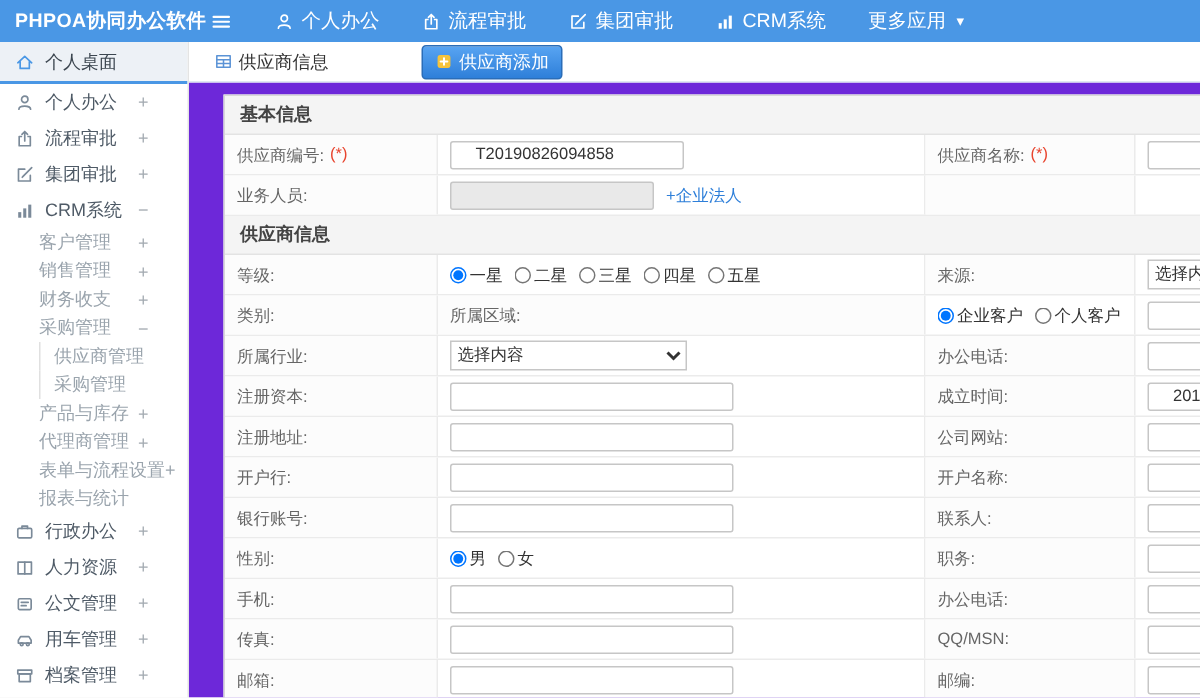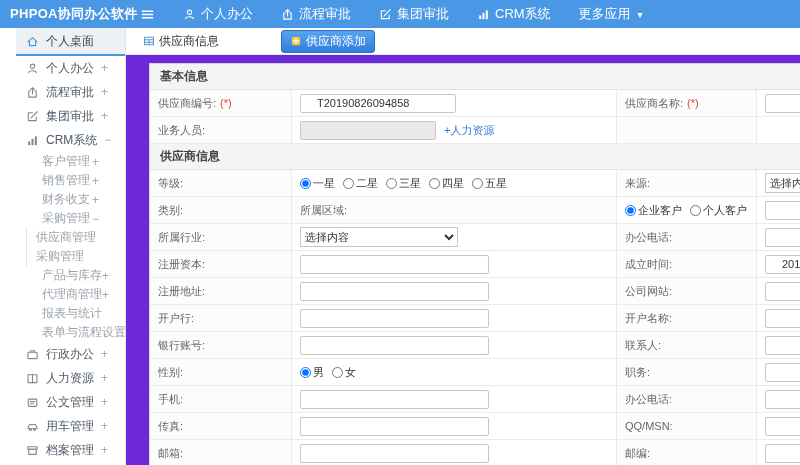--- a/index.html
+++ b/index.html
@@ -21,21 +21,21 @@
   .hamburger{margin:0 14px 0 12px;cursor:pointer;}
   .nav-menu{display:flex;align-items:center;height:28px;}
   .nav-item{display:flex;align-items:center;gap:5px;padding:0 14px;height:28px;font-size:13px;cursor:pointer;white-space:nowrap;}
   .nav-caret{font-size:10px;margin-left:2px;}
 
   
   .sidebar{
     position:absolute;top:28px;left:0;bottom:0;width:125px;
     background:#fff;border-right:1px solid #e4e4e4;overflow:hidden;z-index:10;
   }
-  .side-item{display:flex;align-items:center;cursor:pointer;white-space:nowrap;box-sizing:border-box;margin-left:16px;}
+  .side-item{display:flex;align-items:center;cursor:pointer;white-space:nowrap;box-sizing:border-box;}
   .side-item.lv0{height:24px;padding:0 0 0 10px;gap:7px;color:#4e5a66;font-size:12px;}
   .side-item.lv0 .icon{color:#7b8a99;}
   .side-item.lv1{height:19px;padding:0 0 0 26px;color:#9aa4ad;font-size:12px;}
   .side-item.lv2{height:19px;margin-left:26px;border-left:1px solid #e0e0e0;padding:0 0 0 9px;color:#9aa4ad;font-size:12px;}
   .side-item .expand{margin-left:auto;margin-right:26px;color:#a3aab1;font-size:12px;}
   .side-item.active{
     height:28px;background:var(--side-active-bg,#edf1f6);
     border-bottom:2px solid var(--accent,#4a97e5);color:#3c4650;
   }
   .side-item.active .icon{color:var(--accent,#4a97e5);}
@@ -200,24 +200,24 @@
     </div>
     <div class="side-item lv1">
       <span>产品与库存</span>
       <span class="expand">+</span>
     </div>
     <div class="side-item lv1">
       <span>代理商管理</span>
       <span class="expand">+</span>
     </div>
     <div class="side-item lv1">
+      <span>表单与流程设置+</span>
+    </div>
+    <div class="side-item lv1">
       <span>报表与统计</span>
-    </div>
-    <div class="side-item lv1">
-      <span>表单与流程设置+</span>
     </div>
     <div class="side-item lv0">
       <span class="icon">
         <svg width="13" height="13" viewBox="0 0 14 14">
           <rect fill="none" stroke="currentColor" stroke-width="1.2" stroke-linecap="round" stroke-linejoin="round" x="2" y="4.6" width="10" height="6.8" rx="1"></rect>
           <path fill="none" stroke="currentColor" stroke-width="1.2" stroke-linecap="round" stroke-linejoin="round" d="M5 4.6 V3 H9 V4.6"></path>
         </svg>
       </span>
       <span>行政办公</span>
       <span class="expand">+</span>
@@ -303,21 +303,21 @@
         <div class="cell fld">
           <input type="text" class="txt" style="width: 155px;">
         </div>
       </div>
       <div class="form-row">
         <div class="cell lbl">
           <span>业务人员:</span>
         </div>
         <div class="cell fld">
           <input type="text" class="txt ro" style="width: 102px;">
-          <a class="pick-link">+人力资源</a>
+          <a class="pick-link">+企业法人</a>
         </div>
         <div class="cell lbl"></div>
         <div class="cell fld"></div>
       </div>
       <div class="section-header">供应商信息</div>
       <div class="form-row">
         <div class="cell lbl">
           <span>等级:</span>
         </div>
         <div class="cell fld">

